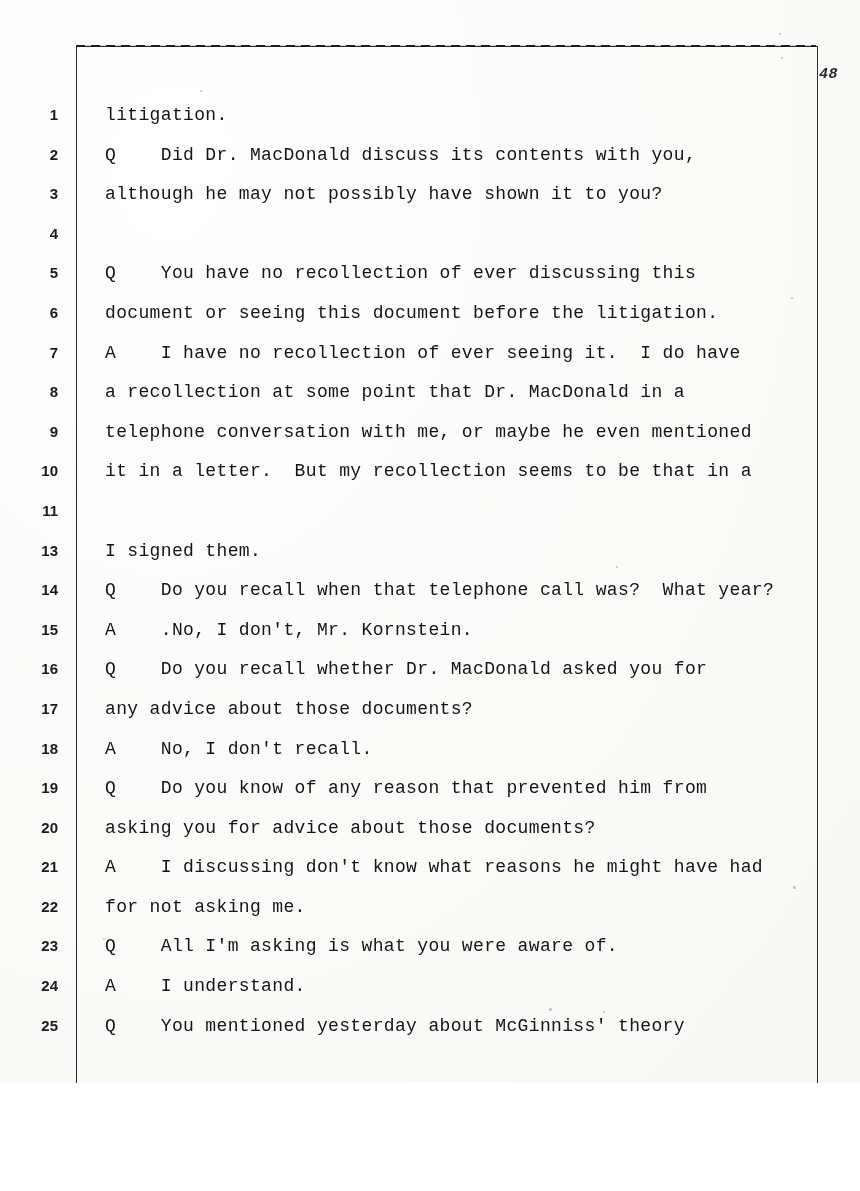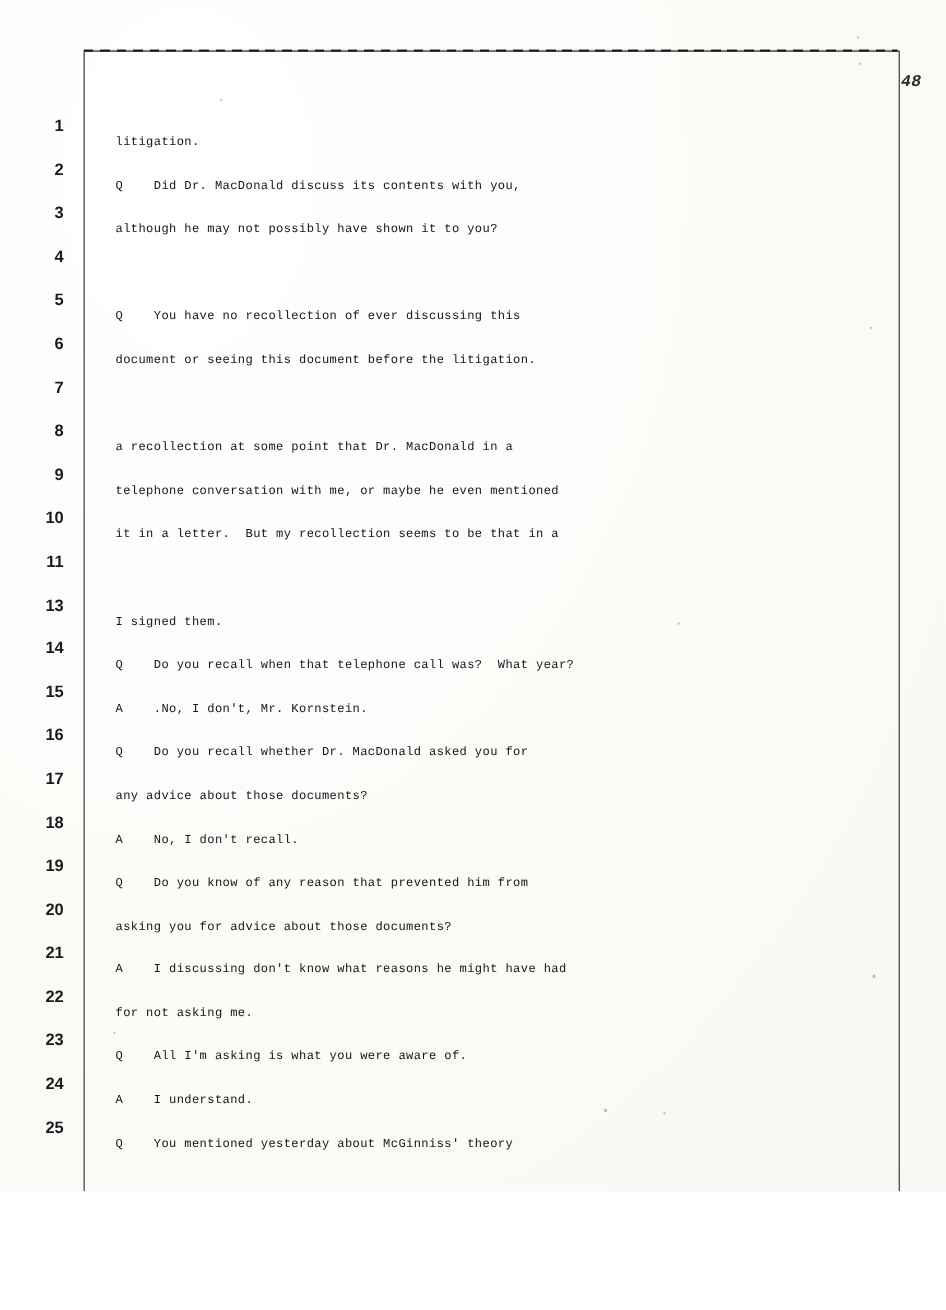--- a/index.html
+++ b/index.html
@@ -95,27 +95,26 @@
     font-size: 15px;
     font-weight: 700;
     color: #1a1a1a;
     line-height: 22px;
     font-family: "Liberation Sans", sans-serif;
     filter: blur(0.25px);
   }
   .line-text {
     flex: 1;
     padding-left: 41px;
-    font-size: 11px;
+    font-size: 18px;
     line-height: 22px;
     color: #141414;
     white-space: pre;
     letter-spacing: 0.35px;
     filter: blur(0.28px);
-    margin-top: 15px;
   }
   .line-text.ital {
     font-style: italic;
   }
 
   
   .speck {
     position: absolute;
     background: #8a8a8a;
     border-radius: 50%;
@@ -151,20 +150,21 @@
       <div class="line-row">
         <div class="line-no">5</div>
         <div class="line-text">Q    You have no recollection of ever discussing this</div>
       </div>
       <div class="line-row">
         <div class="line-no">6</div>
         <div class="line-text">document or seeing this document before the litigation.</div>
       </div>
       <div class="line-row">
         <div class="line-no">7</div>
+        <div class="line-text">A    I have no recollection of ever seeing it.  I do have</div>
       </div>
       <div class="line-row">
         <div class="line-no">8</div>
         <div class="line-text">a recollection at some point that Dr. MacDonald in a</div>
       </div>
       <div class="line-row">
         <div class="line-no">9</div>
         <div class="line-text">telephone conversation with me, or maybe he even mentioned</div>
       </div>
       <div class="line-row">

